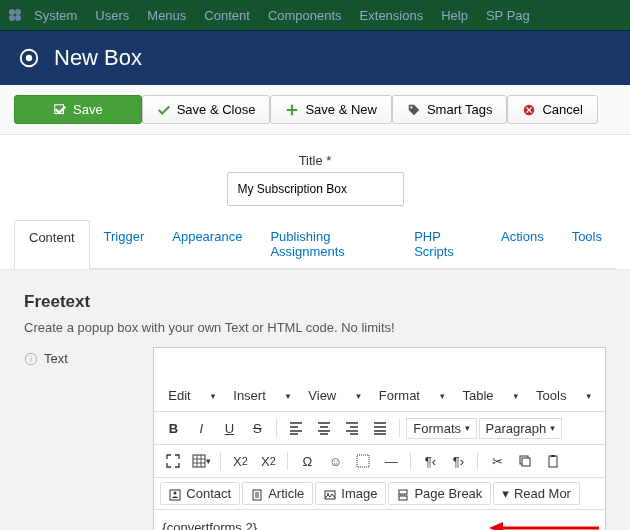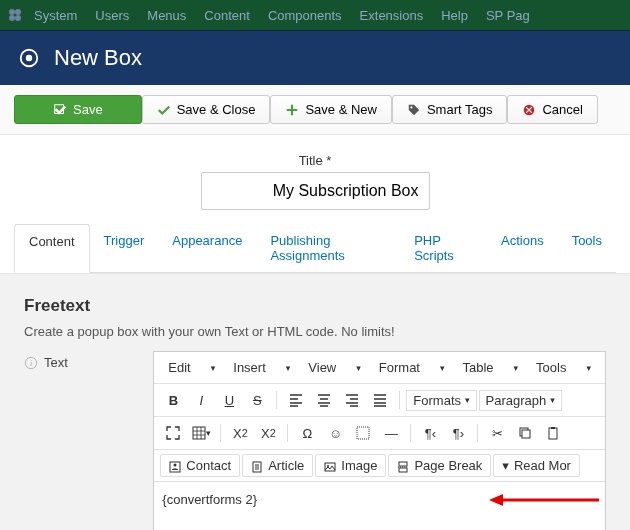--- a/index.html
+++ b/index.html
@@ -9,32 +9,32 @@
 .topbar .menu { color: #8fa7c4; font-size: 13px; margin-right: 18px; cursor: pointer; }
 .header { background: #1a3867; padding: 14px 18px; border-top: 1px solid #0e2447; display: flex; align-items: center; }
 .header .icon { margin-right: 14px; }
 .header h1 { color: #fff; font-weight: 300; font-size: 22px; }
 .toolbar { background: #fafafa; padding: 10px 14px; border-bottom: 1px solid #e6e6e6; display: flex; }
 .btn { display: inline-flex; align-items: center; padding: 6px 14px; border: 1px solid #ccc; background: linear-gradient(#fff,#f5f5f5); border-radius: 3px; font-size: 13px; cursor: pointer; gap: 6px; }
 .btn-green { background: #47a03a; border-color: #3c8a31; color: #fff; padding: 6px 38px; }
 .btn .ic { width: 14px; height: 14px; display: inline-block; }
 .titlewrap { padding: 18px 14px 14px; display: flex; align-items: center; gap: 4px; flex-direction: column; }
 .titlewrap label { font-size: 13px; }
-.titlewrap input { flex: 1; padding: 9px 10px; font-size: 16px; border: 1px solid #ccc; border-radius: 2px; text-align: right; }
+.titlewrap input { flex: 1; padding: 9px 10px; font-size: 12px; border: 1px solid #ccc; border-radius: 2px; }
 .tabs { display: flex; border-bottom: 1px solid #ddd; margin: 0 14px; }
 .tab { padding: 9px 14px; color: #0071c5; cursor: pointer; font-size: 13px; }
 .tab.active { color: #333; border: 1px solid #ddd; border-bottom: 1px solid #fff; margin-bottom: -1px; background: #fff; border-radius: 3px 3px 0 0; }
 .panel { background: #f2f2f2; margin: 0; padding: 22px 24px; border-top: 1px solid #e6e6e6; height: 300px; }
 .panel h3 { font-size: 17px; font-weight: bold; margin-bottom: 8px; }
 .panel .desc { font-size: 13px; color: #555; margin-bottom: 12px; }
 .row { display: flex; align-items: flex-start; }
 .row .lbl { width: 175px; display: flex; align-items: center; gap: 6px; font-size: 13px; color: #444; padding-top: 4px; }
 .editor { flex: 1; background: #fff; border: 1px solid #ccc; font-size: 13px; }
 .ed-row { display: flex; align-items: center; padding: 4px 6px; border-bottom: 1px solid #e0e0e0; flex-wrap: nowrap; gap: 2px; overflow: hidden; }
-.ed-row.menus .m { padding: 4px 8px; cursor: pointer; display: inline-flex; align-items: center; gap: 20px; }
+.ed-row.menus .m { padding: 4px 8px; cursor: pointer; display: inline-flex; align-items: center; gap: 20px; margin-top: 32px; }
 .ed-row .tb { width: 26px; height: 24px; display: inline-flex; align-items: center; justify-content: center; cursor: pointer; }
 .ed-row .sep { width: 1px; height: 18px; background: #ddd; margin: 0 4px; }
 .ed-row .combo { padding: 2px 6px; border: 1px solid #ddd; display: inline-flex; align-items: center; gap: 4px; cursor: pointer; }
 .ed-row .widebtn { padding: 3px 8px; border: 1px solid #ddd; border-radius: 2px; display: inline-flex; align-items: flex-end; gap: 5px; cursor: pointer; background: #fff; }
 .content { padding: 10px 8px; min-height: 60px; position: relative; }
 .arrow { position: absolute; left: 335px; top: 12px; }
 svg { display: block; }
 .caret { font-size: 9px; }
 </style>
 </head>

